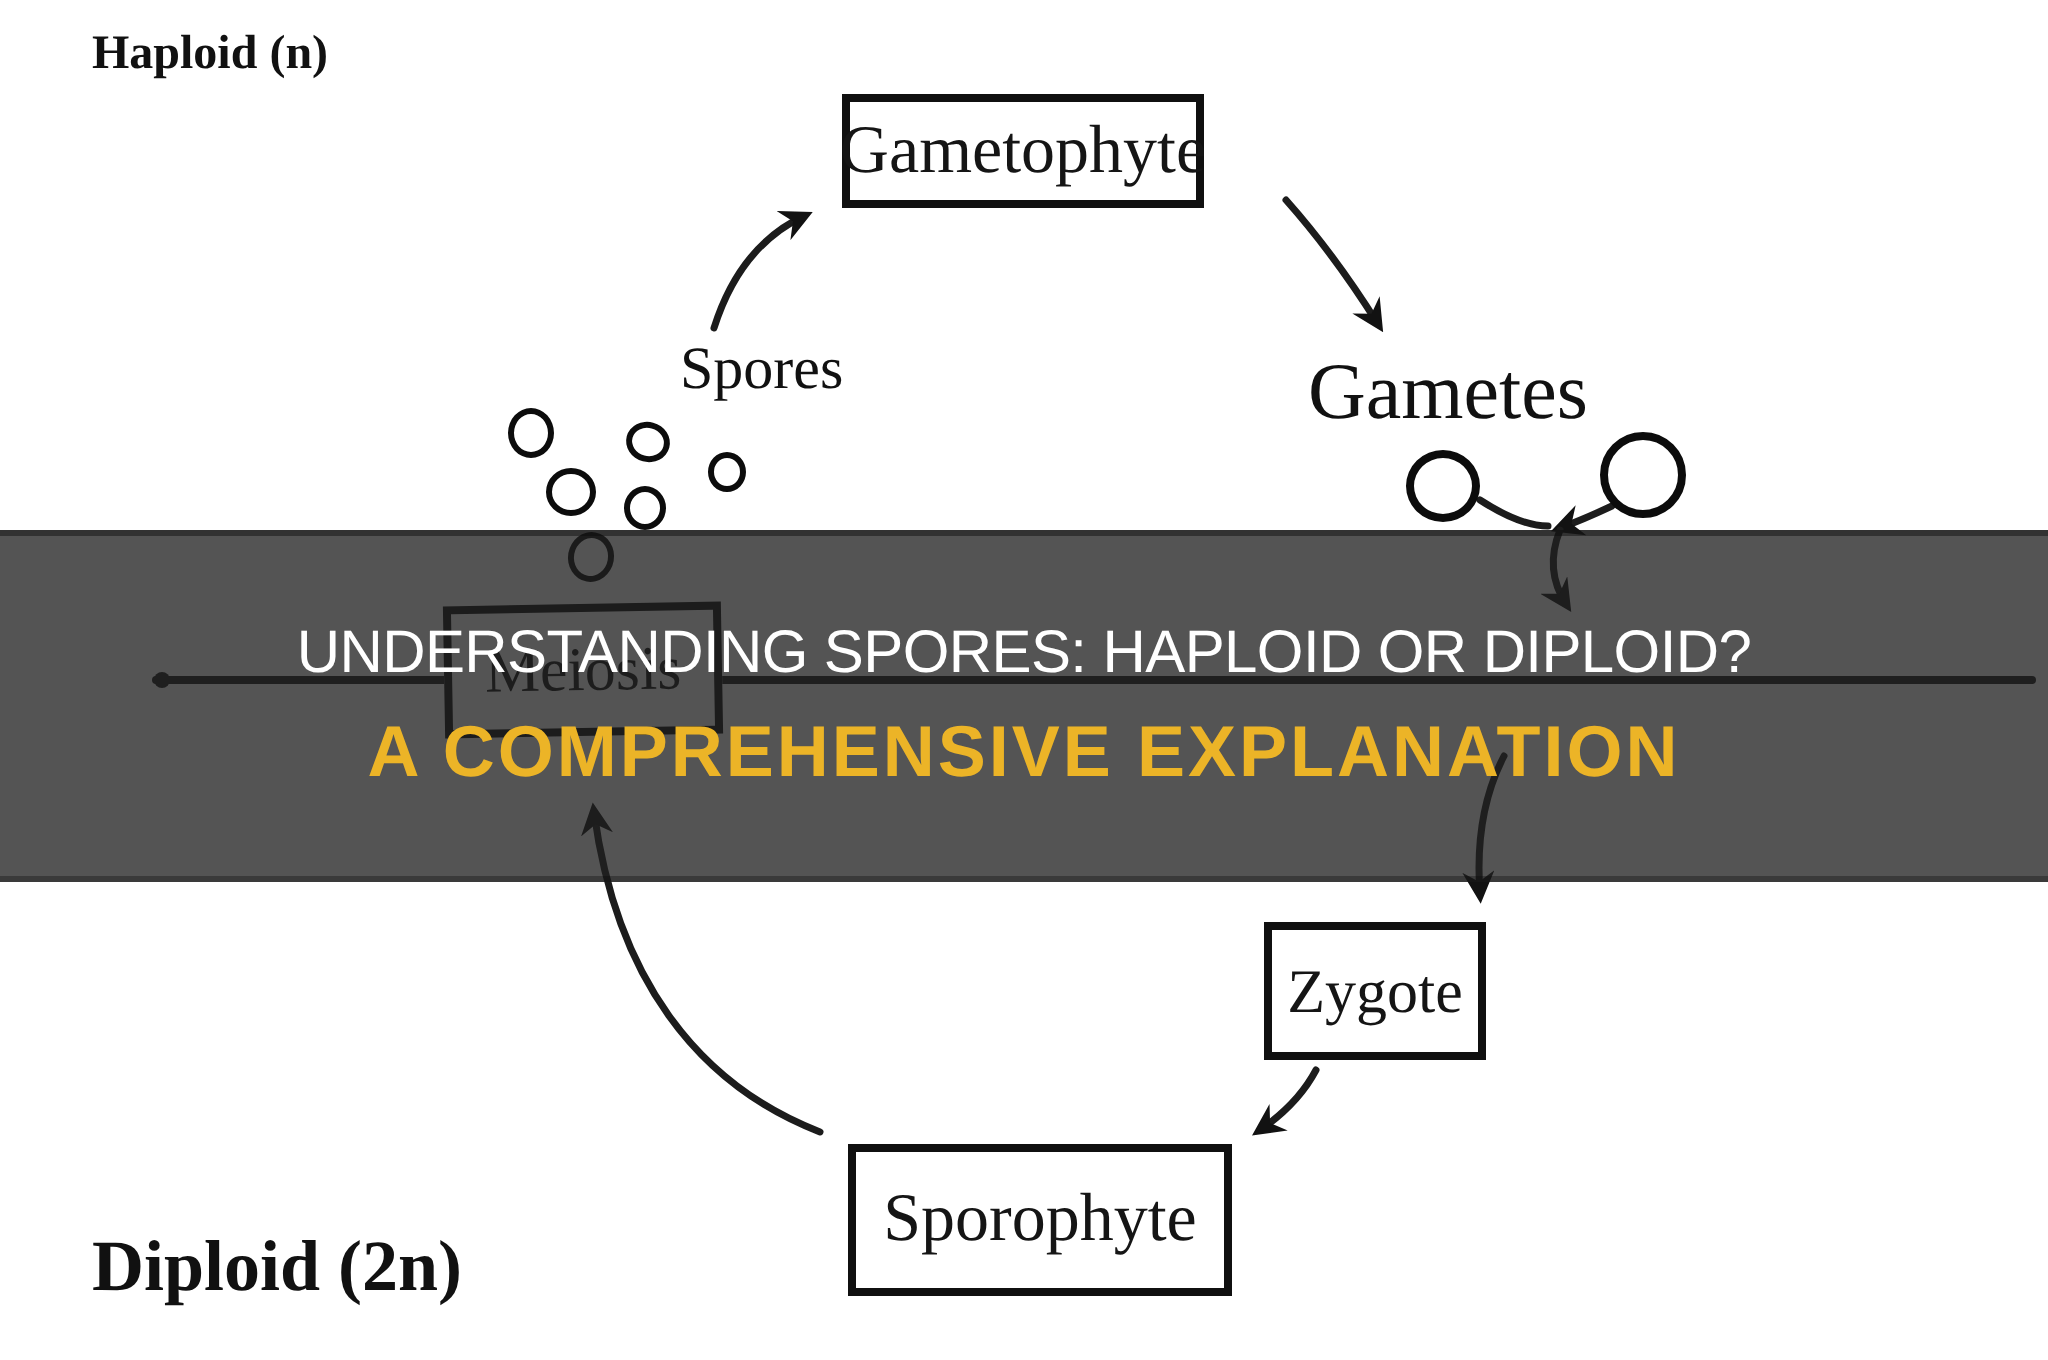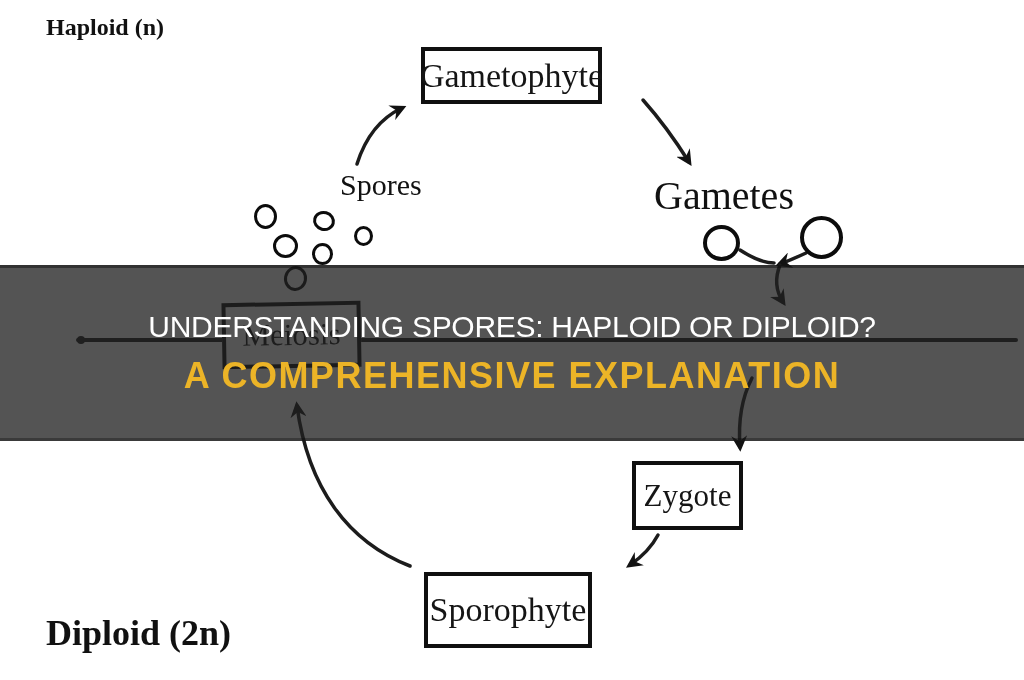--- a/index.html
+++ b/index.html
@@ -11,21 +11,21 @@
   
   .node{
     position:absolute;z-index:2;box-sizing:border-box;background:#ffffff;
     border:4px solid #101010;display:flex;align-items:center;justify-content:center;
     font-family:"Liberation Serif", serif;color:#151515;white-space:nowrap;
   }
   .node-gametophyte{left:421px;top:47px;width:181px;height:57px;font-size:34px;}
   .node-meiosis{left:222px;top:302px;width:139px;height:66px;font-size:31px;transform:rotate(-1deg);}
   .node-fertilization{left:716px;top:309px;width:198px;height:65px;font-size:30px;}
   .node-zygote{left:632px;top:461px;width:111px;height:69px;font-size:31px;text-align:right;}
-  .node-sporophyte{left:424px;top:572px;width:168px;height:76px;font-size:34px;}
+  .node-sporophyte{left:424px;top:572px;width:192px;height:76px;font-size:34px;}
   
   .lbl{position:absolute;z-index:2;white-space:nowrap;color:#111111;}
   .lbl-haploid{left:46px;top:14px;font-size:24px;font-weight:700;}
   .lbl-diploid{left:46px;top:612px;font-size:36px;font-weight:700;}
   .lbl-spores{left:340px;top:168px;font-size:30px;}
   .lbl-gametes{left:636px;top:172px;font-size:40px;margin-left:18px;}
   
   .cell{position:absolute;z-index:2;box-sizing:border-box;border:3px solid #0c0c0c;border-radius:50%;background:transparent;}
   .s1{left:254px;top:204px;width:23px;height:25px;}
   .s2{left:313px;top:211px;width:22px;height:20px;transform:rotate(15deg);}

